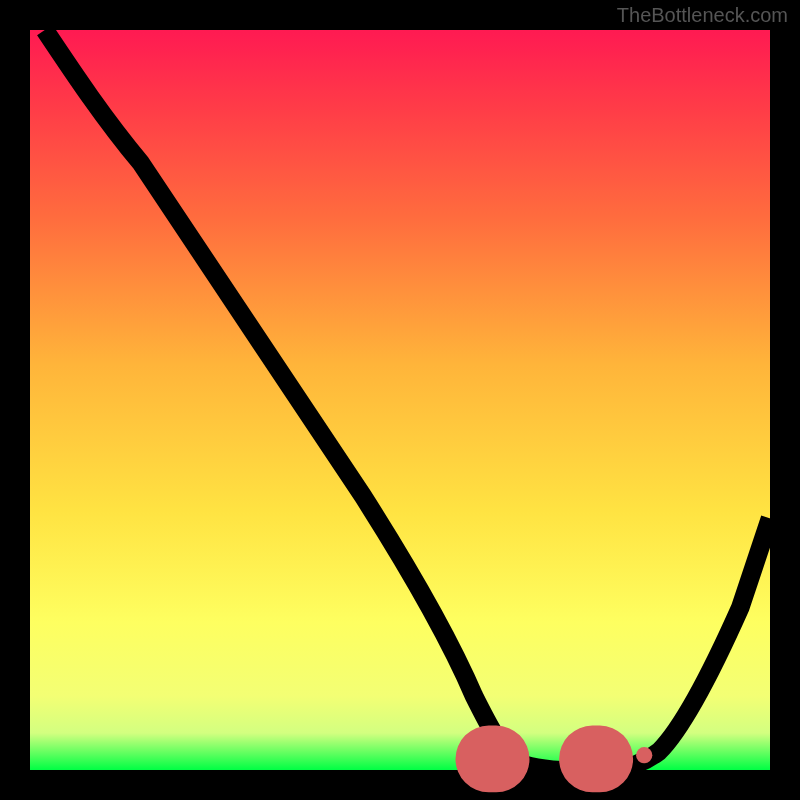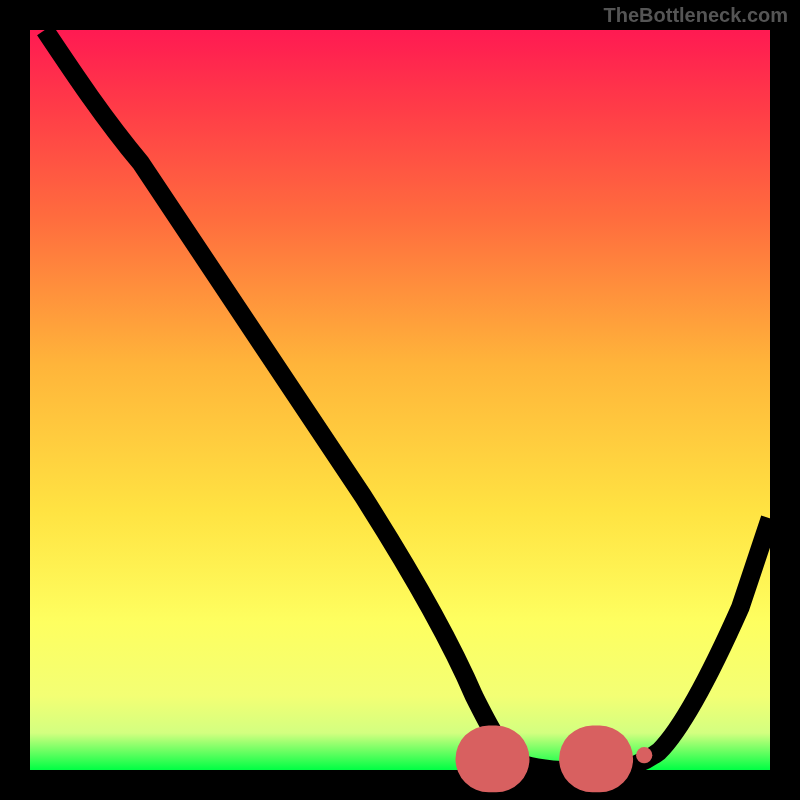--- a/index.html
+++ b/index.html
@@ -10,21 +10,21 @@
     height: 800px;
     position: relative;
     font-family: Arial, sans-serif;
   }
   .watermark {
     position: absolute;
     top: 4px;
     right: 12px;
     color: #555;
     font-size: 20px;
-    font-weight: 700;
+    font-weight: 400;
     z-index: 10;
   }
   .plot-area {
     position: absolute;
     top: 30px;
     left: 30px;
     width: 740px;
     height: 740px;
     background: linear-gradient(to bottom,
       #ff1a52 0%,

